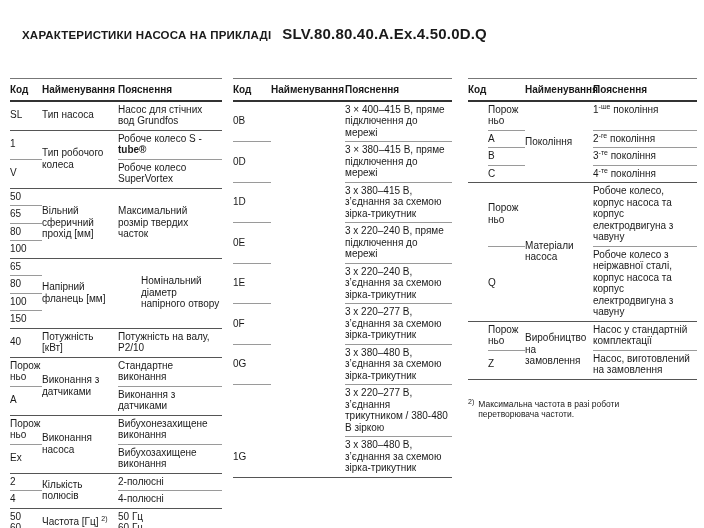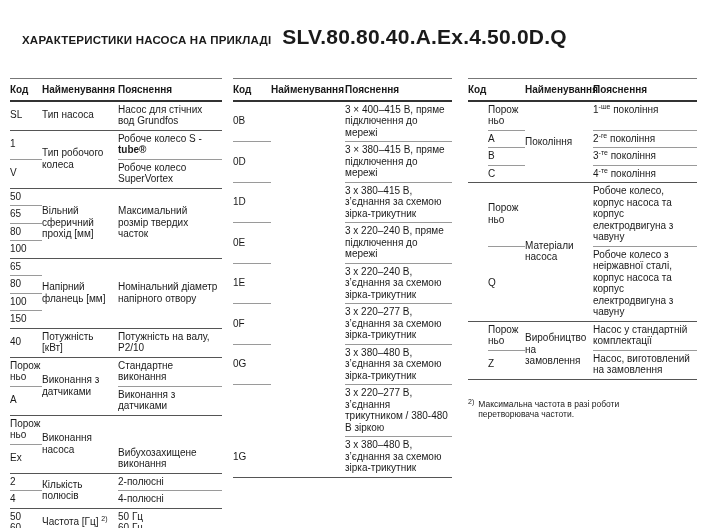--- a/index.html
+++ b/index.html
@@ -3,21 +3,21 @@
 <meta charset="utf-8">
 <style>
   html,body{margin:0;padding:0;}
   body{
     width:704px;height:528px;position:relative;background:#ffffff;
     font-family:"Liberation Sans", sans-serif;color:#1a1a1a;
     -webkit-font-smoothing:antialiased;overflow:hidden;
   }
   .title-row{position:absolute;left:14px;top:25px;display:flex;align-items:baseline;gap:11px;margin-left:8px;}
   .title-prefix{font-weight:bold;font-size:11.5px;letter-spacing:.2px;}
-  .title-code{font-weight:bold;font-size:21px;letter-spacing:.2px;}
+  .title-code{font-weight:bold;font-size:15px;letter-spacing:.2px;}
 
   .ptable{position:absolute;top:78px;font-size:10px;line-height:11.5px;}
   #t0{left:10px;width:212px;--gutter:0px;--c1:32px;--c2:76px;}
   #t1{left:233px;width:219px;--gutter:0px;--c1:38px;--c2:74px;}
   #t2{left:468px;width:229px;--gutter:20px;--c1:37px;--c2:68px;}
 
   .thead{
     display:grid;grid-template-columns:calc(var(--gutter) + var(--c1)) var(--c2) 1fr;
     border-top:1px solid #777;border-bottom:2px solid #333;font-weight:bold;
   }
@@ -74,40 +74,41 @@
         <div class="cell code-cell" style="grid-row: 4;">100</div>
         <div class="cell name-cell" style="grid-row: 1 / span 4;">Вільний сферичний прохід [мм]</div>
         <div class="cell expl-cell merged" style="grid-row: 1 / span 4;">Максимальний розмір твердих часток</div>
       </div>
       <div class="group">
         <div class="cell code-cell sep" style="grid-row: 1;">65</div>
         <div class="cell code-cell sep" style="grid-row: 2;">80</div>
         <div class="cell code-cell sep" style="grid-row: 3;">100</div>
         <div class="cell code-cell" style="grid-row: 4;">150</div>
         <div class="cell name-cell" style="grid-row: 1 / span 4;">Напірний фланець [мм]</div>
-        <div class="cell expl-cell merged" style="grid-row: 1 / span 4;">Номінальний діаметр напірного отвору</div>
+        <div class="cell expl-cell merged" style="grid-row: 1 / span 4; margin-left: 23px;">Номінальний діаметр напірного отвору</div>
       </div>
       <div class="group">
         <div class="cell code-cell" style="grid-row: 1;">40</div>
         <div class="cell name-cell" style="grid-row: 1 / span 1;">Потужність [кВт]</div>
         <div class="cell expl-cell" style="grid-row: 1;">Потужність на валу, P2/10</div>
       </div>
       <div class="group">
         <div class="cell code-cell sep" style="grid-row: 1;">Порож
 ньо</div>
         <div class="cell code-cell" style="grid-row: 2;">A</div>
         <div class="cell name-cell" style="grid-row: 1 / span 2;">Виконання з датчиками</div>
         <div class="cell expl-cell sep" style="grid-row: 1;">Стандартне виконання</div>
         <div class="cell expl-cell" style="grid-row: 2;">Виконання з датчиками</div>
       </div>
       <div class="group">
         <div class="cell code-cell sep" style="grid-row: 1;">Порож
 ньо</div>
         <div class="cell code-cell" style="grid-row: 2;">Ex</div>
         <div class="cell name-cell" style="grid-row: 1 / span 2;">Виконання насоса</div>
+        <div class="cell expl-cell sep" style="grid-row: 1;">Вибухонезахищене виконання</div>
         <div class="cell expl-cell" style="grid-row: 2;">Вибухозахищене виконання</div>
       </div>
       <div class="group">
         <div class="cell code-cell sep" style="grid-row: 1;">2</div>
         <div class="cell code-cell" style="grid-row: 2;">4</div>
         <div class="cell name-cell" style="grid-row: 1 / span 2;">Кількість полюсів</div>
         <div class="cell expl-cell sep" style="grid-row: 1;">2-полюсні</div>
         <div class="cell expl-cell" style="grid-row: 2;">4-полюсні</div>
       </div>
       <div class="group">

